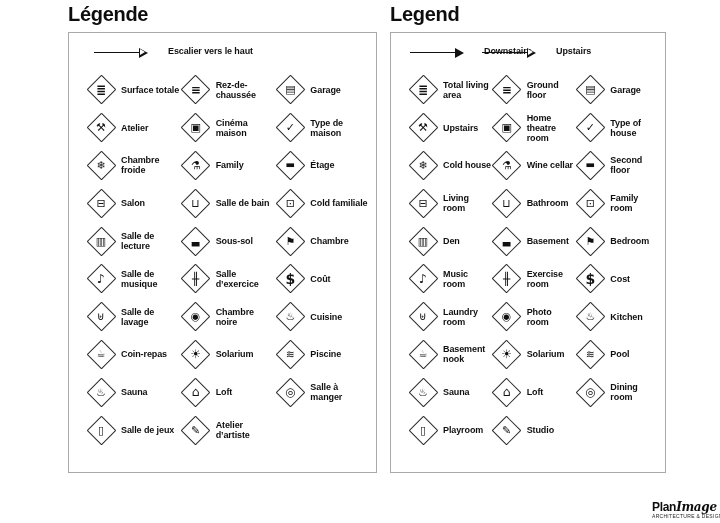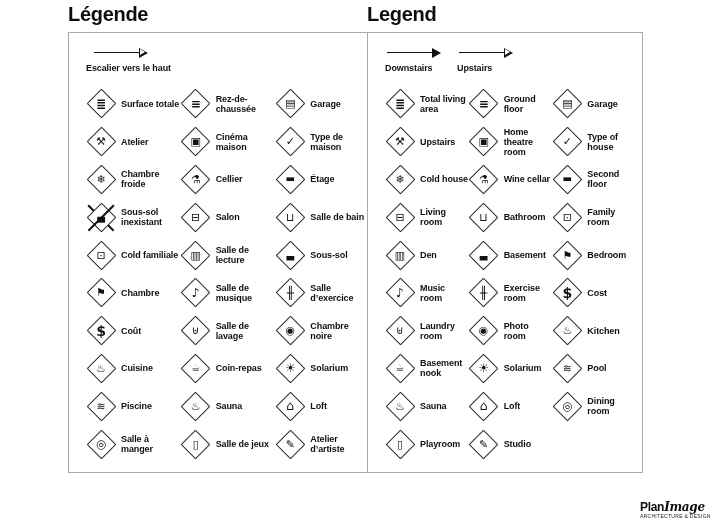--- a/index.html
+++ b/index.html
@@ -3,33 +3,33 @@
 <meta charset="utf-8">
 <title>Legend</title>
 <style>
   html,body{margin:0;padding:0;background:#fff;}
   .page{
     position:relative;width:720px;height:523px;background:#ffffff;overflow:hidden;
     font-family:"Liberation Sans",sans-serif;color:#111;
   }
   .panel{position:absolute;top:0;}
   .panel.fr{left:68px;width:309px;}
-  .panel.en{left:367px;width:276px;}
+  .panel.en{left:390px;width:276px;}
   .panel-title{
     margin:0;padding:2px 0 6px 0;font-size:20px;line-height:24px;
     font-weight:700;letter-spacing:-0.3px;color:#0d0d0d;
   }
   .panel-box{
     box-sizing:border-box;height:441px;background:#fff;
     border:1.5px solid #a9a9a9;
     padding:13px 6px 0 17px;
   }
   
   .arrows{display:flex;margin-bottom:12px;}
-  .arrow-item{display:flex;flex-direction:column;gap:4px;}
+  .arrow-item{display:flex;gap:20px;}
   .fr .arrow-item:first-child{width:119px;}
   .en .arrow-item:first-child{width:72px;}
   .arrow{display:flex;align-items:center;height:13px;margin-left:8px;}
   .en .arrow{margin-left:2px;}
   .arrow .shaft{width:46px;height:1.5px;background:#111;}
   .arrow .head{
     width:0;height:0;position:relative;
     border-top:5.5px solid transparent;border-bottom:5.5px solid transparent;
     border-left:9px solid #111;margin-left:-1px;
   }
@@ -71,21 +71,21 @@
   [data-name="breakfast-nook-icon"] .glyph{font-size:10px;}
   [data-name="basement-icon"] .glyph,[data-name="no-basement-icon"] .glyph{font-size:10px;}
   
   [data-name="no-basement-icon"]::before,
   [data-name="no-basement-icon"]::after{
     content:"";position:absolute;left:-3px;right:-3px;top:50%;height:1.7px;background:#111;
   }
   [data-name="no-basement-icon"]::before{transform:rotate(45deg);}
   [data-name="no-basement-icon"]::after{transform:rotate(-45deg);}
   
-  .logo{position:absolute;right:16px;bottom:4px;width:64px;text-align:left;}
+  .logo{position:absolute;right:4px;bottom:4px;width:64px;text-align:left;}
   .logo-mark{position:relative;width:18px;height:17px;margin:0 auto 1px auto;}
   .logo-mark .dm{width:12px;height:12px;background:#0d0d0d;transform:rotate(45deg);margin:2px auto 0 auto;}
   .logo-mark .ck{
     position:absolute;inset:0;display:flex;align-items:center;justify-content:center;
     color:#fff;font-weight:700;font-size:10px;font-family:"DejaVu Sans",sans-serif;
   }
   .logo-text{font-size:12px;line-height:11px;color:#0d0d0d;white-space:nowrap;}
   .logo-plan{font-weight:800;letter-spacing:-0.3px;}
   .logo-image{font-weight:700;font-style:italic;font-family:"DejaVu Serif",serif;letter-spacing:-0.3px;}
   .logo-tagline{font-size:5px;letter-spacing:0.3px;line-height:6px;color:#222;white-space:nowrap;}
@@ -162,38 +162,31 @@
       <span class="glyph">❄</span>
     </span>
     <span class="cell-label" data-name="legend-item-label">Chambre froide</span>
   </div>
 
   <div class="cell" data-name="legend-item">
     <span class="icon-wrap" data-name="wine-cellar-icon">
       <span class="diamond"></span>
       <span class="glyph">⚗</span>
     </span>
-    <span class="cell-label" data-name="legend-item-label">Cellier</span>
+    <span class="cell-label" data-name="legend-item-label">Family</span>
   </div>
 
   <div class="cell" data-name="legend-item">
     <span class="icon-wrap" data-name="second-floor-icon">
       <span class="diamond"></span>
       <span class="glyph">▬</span>
     </span>
     <span class="cell-label" data-name="legend-item-label">Étage</span>
   </div>
 
-  <div class="cell" data-name="legend-item">
-    <span class="icon-wrap" data-name="no-basement-icon">
-      <span class="diamond"></span>
-      <span class="glyph">▄</span>
-    </span>
-    <span class="cell-label" data-name="legend-item-label">Sous-sol inexistant</span>
-  </div>
 
   <div class="cell" data-name="legend-item">
     <span class="icon-wrap" data-name="living-room-sofa-icon">
       <span class="diamond"></span>
       <span class="glyph">⊟</span>
     </span>
     <span class="cell-label" data-name="legend-item-label">Salon</span>
   </div>
 
   <div class="cell" data-name="legend-item">

